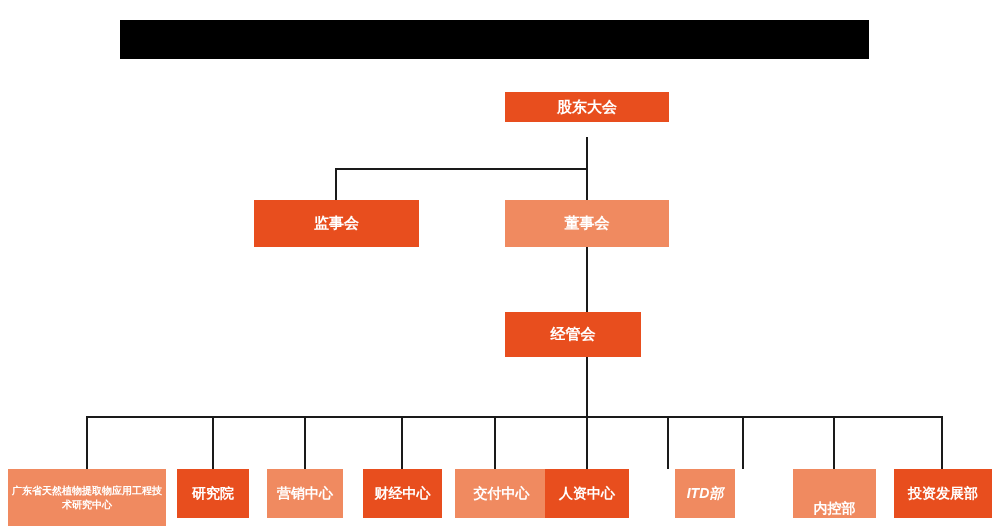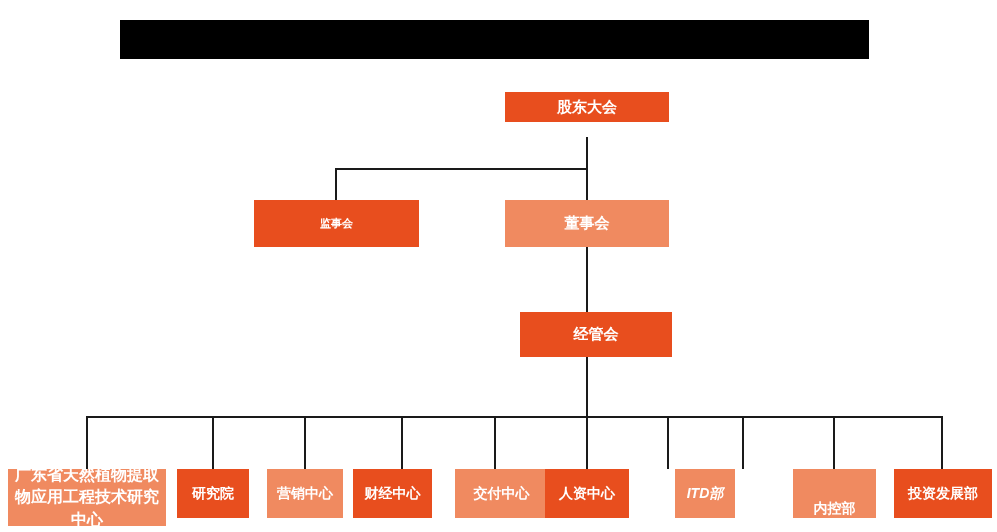--- a/index.html
+++ b/index.html
@@ -29,30 +29,30 @@
   }
   .line {
     position: absolute;
     background: #1a1a1a;
   }
   .line.v { width: 2px; }
   .line.h { height: 2px; }
 
   
   #n-shareholders { left: 505px; top:  92px; width: 164px; height: 30px; font-size: 15px; }
-  #n-supervisory  { left: 254px; top: 200px; width: 165px; height: 47px; font-size: 11px; }
+  #n-supervisory  { left: 254px; top: 200px; width: 165px; height: 47px; font-size: 15px; }
   #n-board        { left: 505px; top: 200px; width: 164px; height: 47px; font-size: 15px; }
-  #n-management   { left: 520px; top: 312px; width: 152px; height: 45px; font-size: 15px; }
+  #n-management   { left: 505px; top: 312px; width: 136px; height: 45px; font-size: 15px; }
 
   
   .dept { top: 469px; height: 49px; font-size: 14px; }
-  #d0 { left:   8px; width: 158px; height: 57px; font-size: 16px; line-height: 1.4; padding: 0 2px; }
+  #d0 { left:   8px; width: 158px; height: 57px; font-size: 10px; line-height: 1.4; padding: 0 2px; }
   #d1 { left: 177px; width:  72px; }
   #d2 { left: 267px; width:  76px; }
-  #d3 { left: 353px; width:  79px; }
+  #d3 { left: 363px; width:  79px; }
   #d4 { left: 455px; width:  93px; }
   #d5 { left: 545px; width:  84px; text-align: right; }
   #d6 { left: 675px; width:  60px; font-style: italic; }
   #d7 { left: 712px; width:  62px; }
   #d8 { left: 793px; width:  83px; align-items: flex-end; }
   #d9 { left: 894px; width:  98px; }
 
   
   #l-sh-board   { left: 586px; top: 137px; height: 63px; }
   #l-branch     { left: 335px; top: 168px; width: 253px; }

